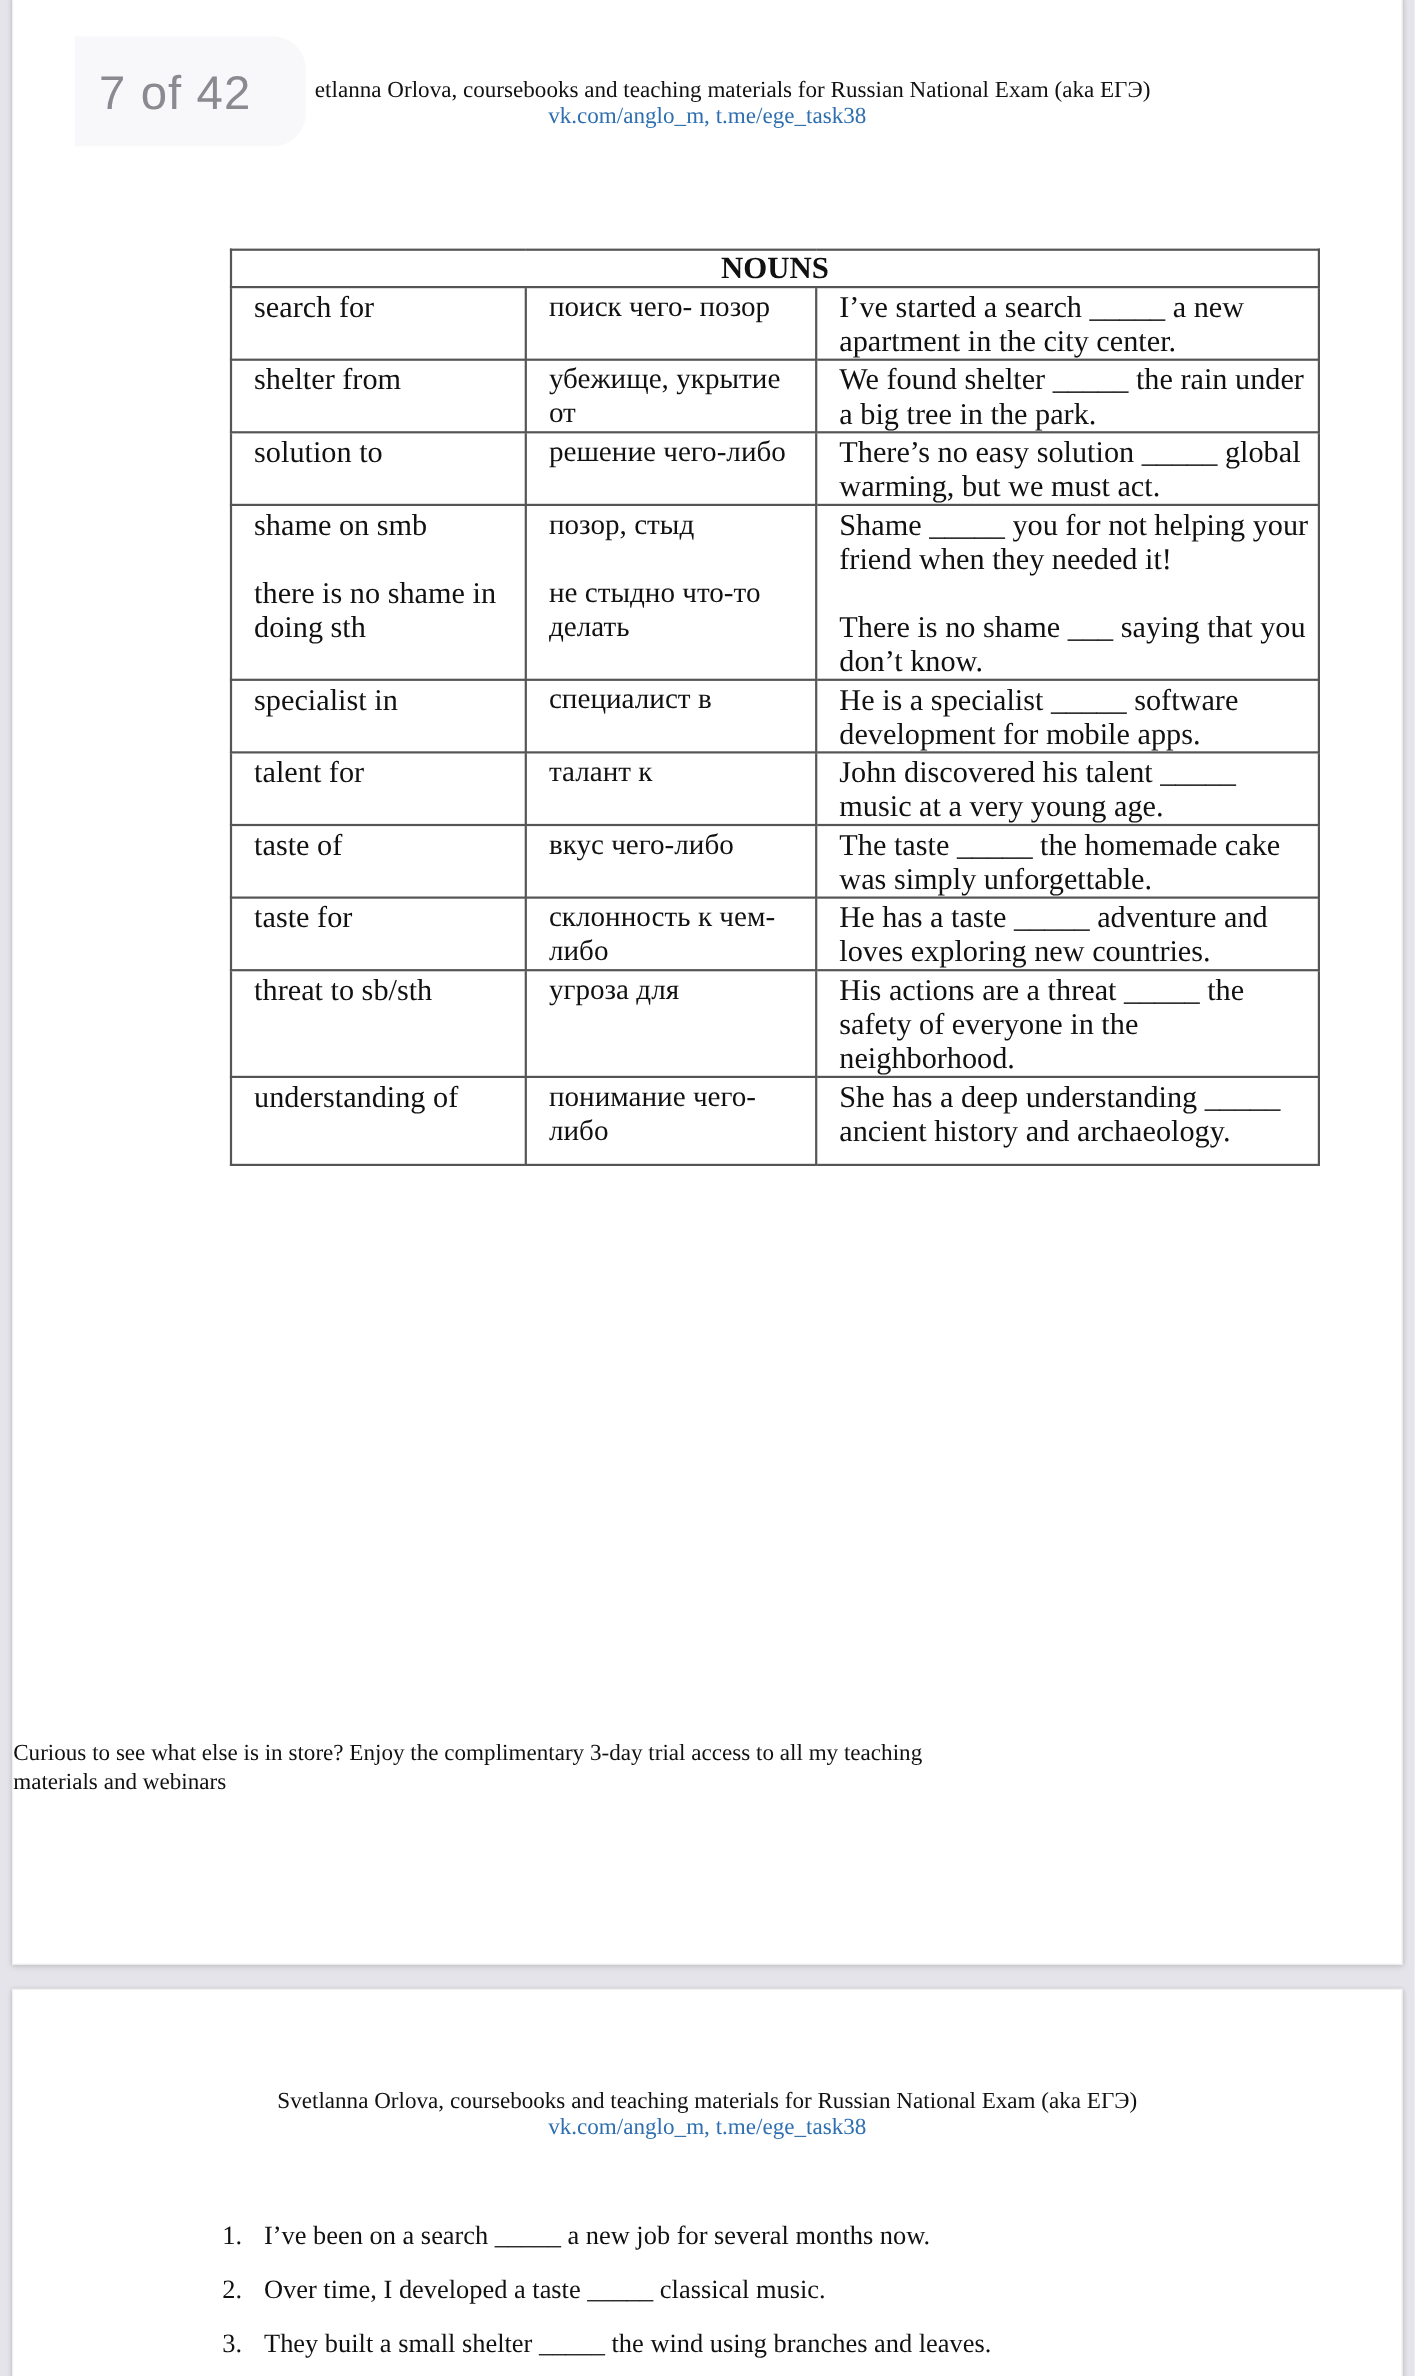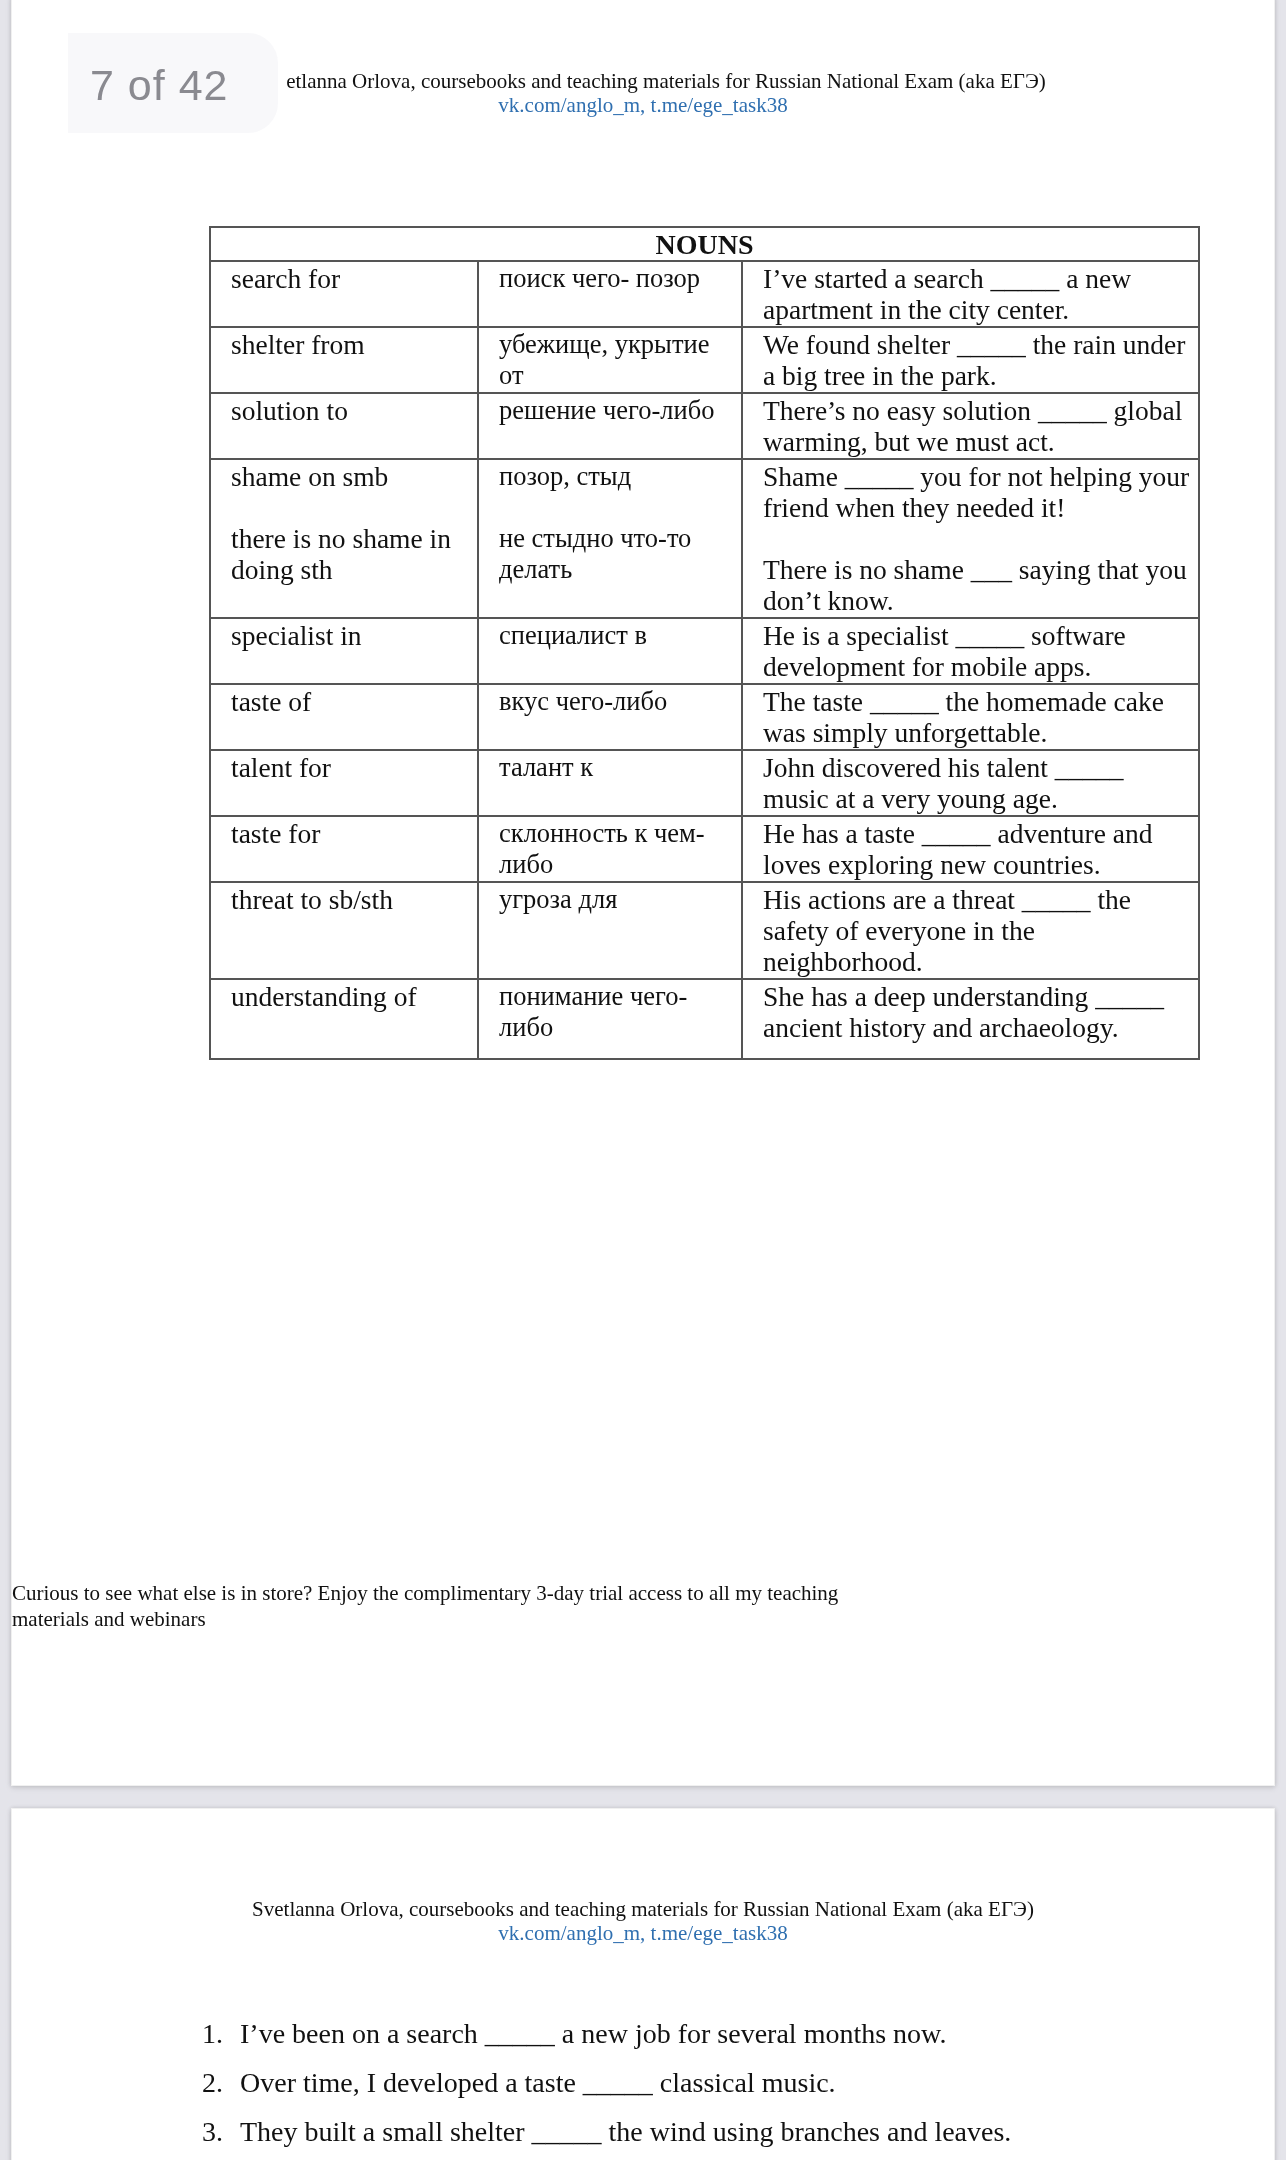--- a/index.html
+++ b/index.html
@@ -67,21 +67,21 @@
   .sub2 { margin-top: 31px; display: block; }
 
   .promo {
     position: absolute; top: 1583px; left: 0; width: 100%;
     text-align: left; font-size: 21px; line-height: 26px;
   }
   .promo .link { color: #2f6fb0; }
 
   ol.exercises {
     position: absolute; left: 190px; top: 200px; margin: 0; padding: 0;
-    list-style: none; font-size: 28px; line-height: 49px;
+    list-style: none; font-size: 24px; line-height: 49px;
   }
   ol.exercises li { white-space: nowrap; }
   ol.exercises .num { display: inline-block; width: 38px; }
 </style>
 </head>
 <body>
 
 <div class="page" id="page1">
   <div class="doc-header" id="p1-header">
     <div class="author">etlanna Orlova, coursebooks and teaching materials for Russian National Exam (aka ЕГЭ)</div>
@@ -121,28 +121,28 @@
         <span>Shame _____ you for not helping your friend when they needed it!</span>
         <span class="sub2">There is no shame ___ saying that you don’t know.</span>
       </td>
     </tr>
     <tr class="r">
       <td class="c1">specialist in</td>
       <td class="c2">специалист в</td>
       <td class="c3">He is a specialist _____ software development for mobile apps.</td>
     </tr>
     <tr class="r">
+      <td class="c1">talent for</td>
+      <td class="c2">талант к</td>
+      <td class="c3">John discovered his talent _____ music at a very young age.</td>
+    </tr>
+    <tr class="r">
       <td class="c1">taste of</td>
       <td class="c2">вкус чего-либо</td>
       <td class="c3">The taste _____ the homemade cake was simply unforgettable.</td>
-    </tr>
-    <tr class="r">
-      <td class="c1">talent for</td>
-      <td class="c2">талант к</td>
-      <td class="c3">John discovered his talent _____ music at a very young age.</td>
     </tr>
     <tr class="r">
       <td class="c1">taste for</td>
       <td class="c2">склонность к чем-либо</td>
       <td class="c3">He has a taste _____ adventure and loves exploring new countries.</td>
     </tr>
     <tr class="r-threat">
       <td class="c1">threat to sb/sth</td>
       <td class="c2">угроза для</td>
       <td class="c3">His actions are a threat _____ the safety of everyone in the neighborhood.</td>

